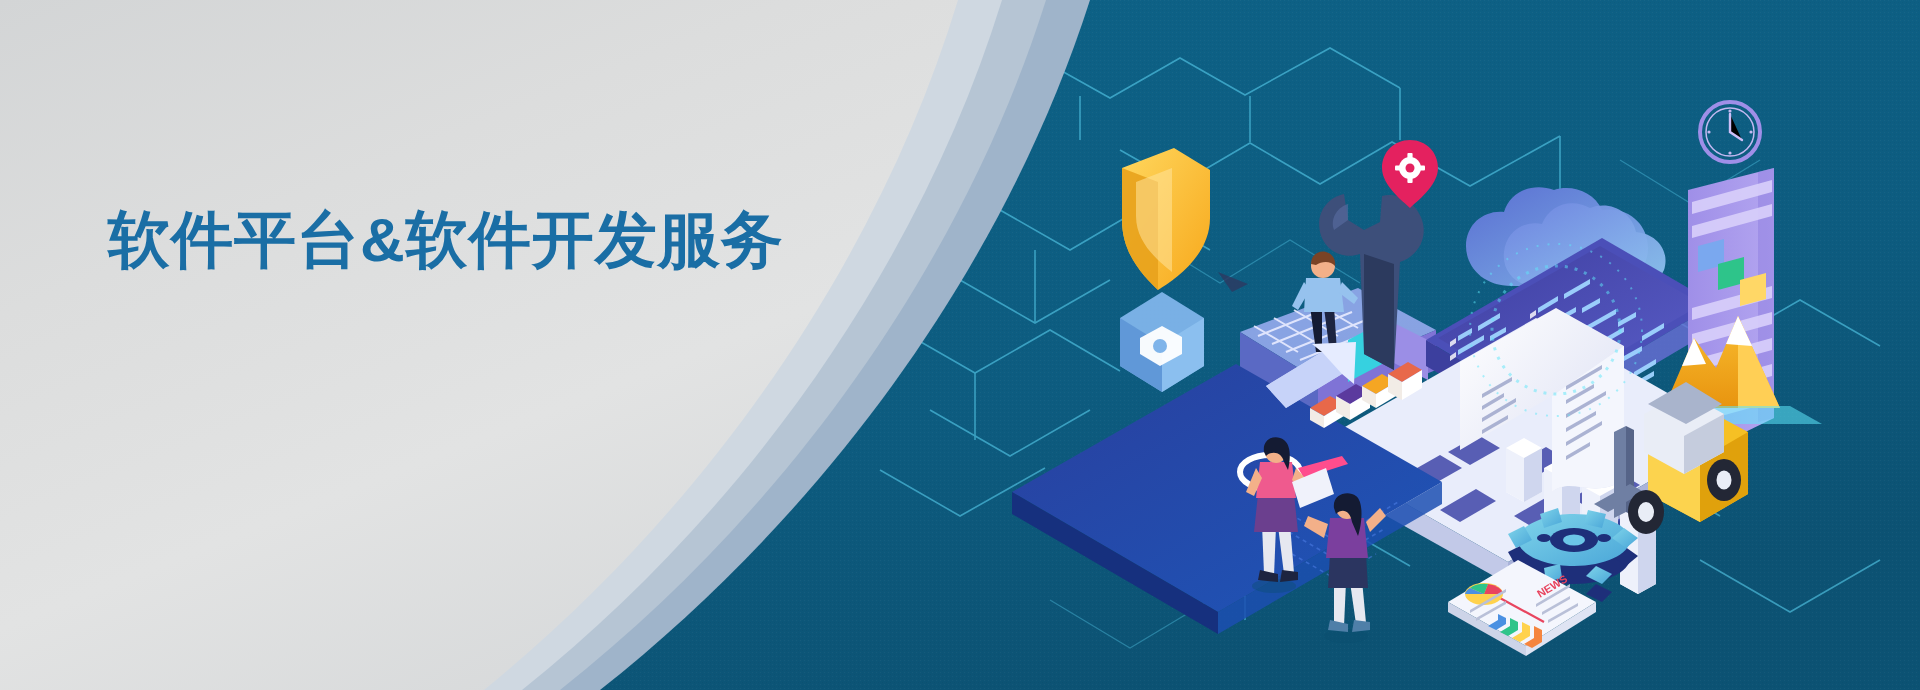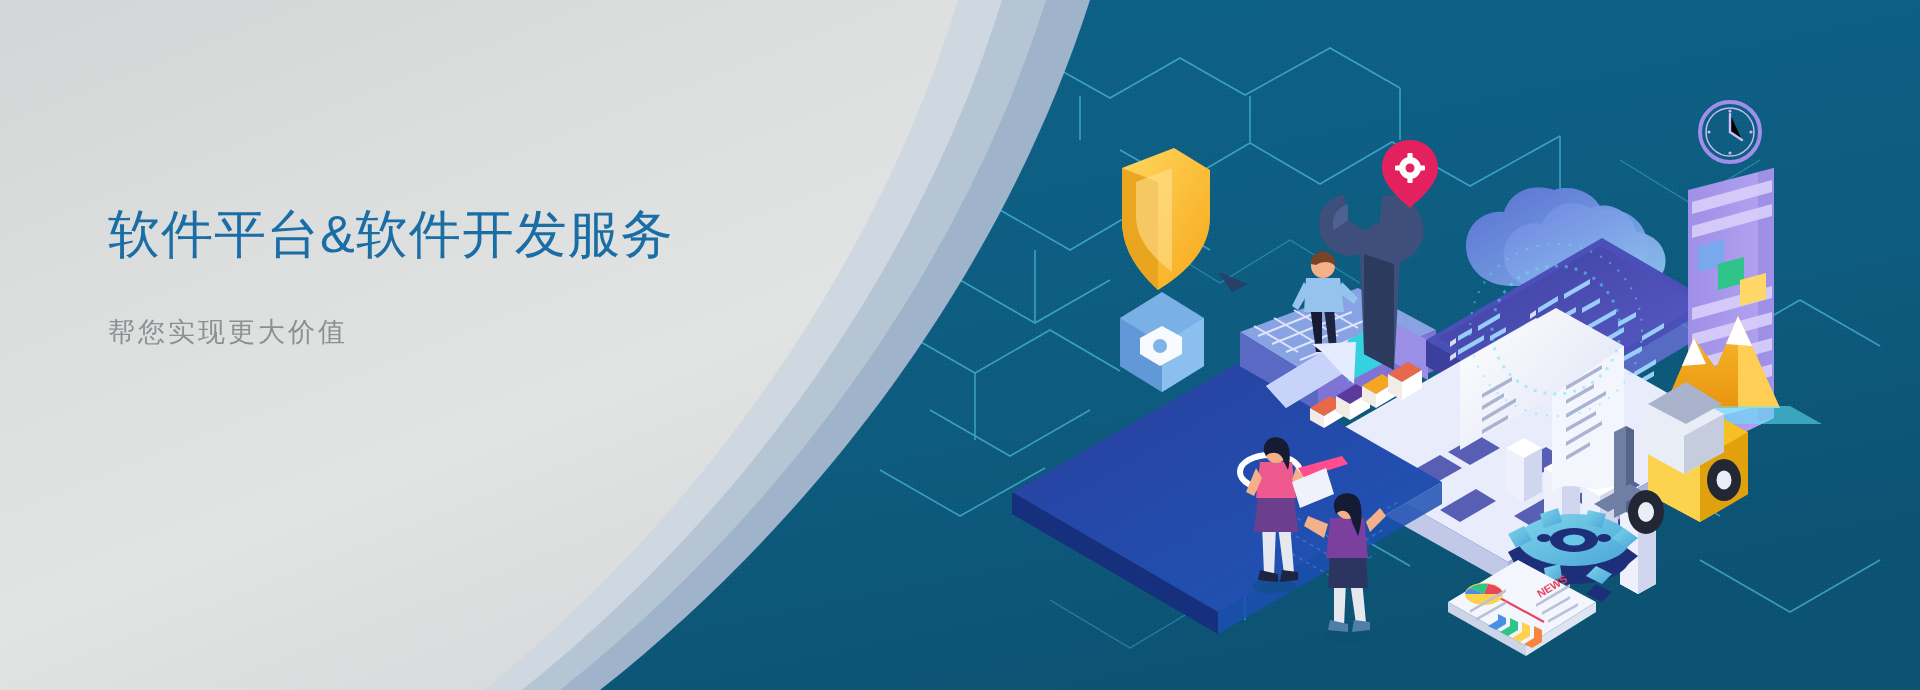--- a/index.html
+++ b/index.html
@@ -6,21 +6,21 @@
   body{font-family:"Liberation Sans","DejaVu Sans",sans-serif;}
   .banner{
     position:relative;width:1920px;height:690px;overflow:hidden;
     background:#1a6393;
   }
   .svg-full{position:absolute;left:0;top:0;width:1920px;height:690px;display:block;}
 
   
   .copy{position:absolute;left:108px;top:205px;width:760px;}
   .title{
-    font-size:52px;line-height:1.12;font-weight:400;
+    font-size:62px;line-height:1.12;font-weight:700;
     color:#1a6ea5;letter-spacing:1px;white-space:nowrap;
     margin:0 0 52px 0;
   }
   .subtitle{
     font-size:27px;line-height:1.3;font-weight:400;
     color:#8d9093;letter-spacing:3px;margin:0;white-space:nowrap;
   }
 </style>
 </head>
 <body>
@@ -509,16 +509,15 @@
       <path d="M0,0 H1046 C968,248 800,500 560,690 H0 Z" fill="#b6c5d4"></path>
 
       <path d="M0,0 H1002 C926,246 762,498 522,690 H0 Z" fill="#cfd8e1"></path>
 
       <path d="M0,0 H958 C884,244 722,496 484,690 H0 Z" fill="url(#grayGrad)"></path>
     </g>
   </svg>
 
   <div class="copy">
     <h1 class="title">软件平台&amp;软件开发服务</h1>
-    <p class="subtitle">帮您实现更大价值</p>
   </div>
 
 </div>
 
 </body></html>

